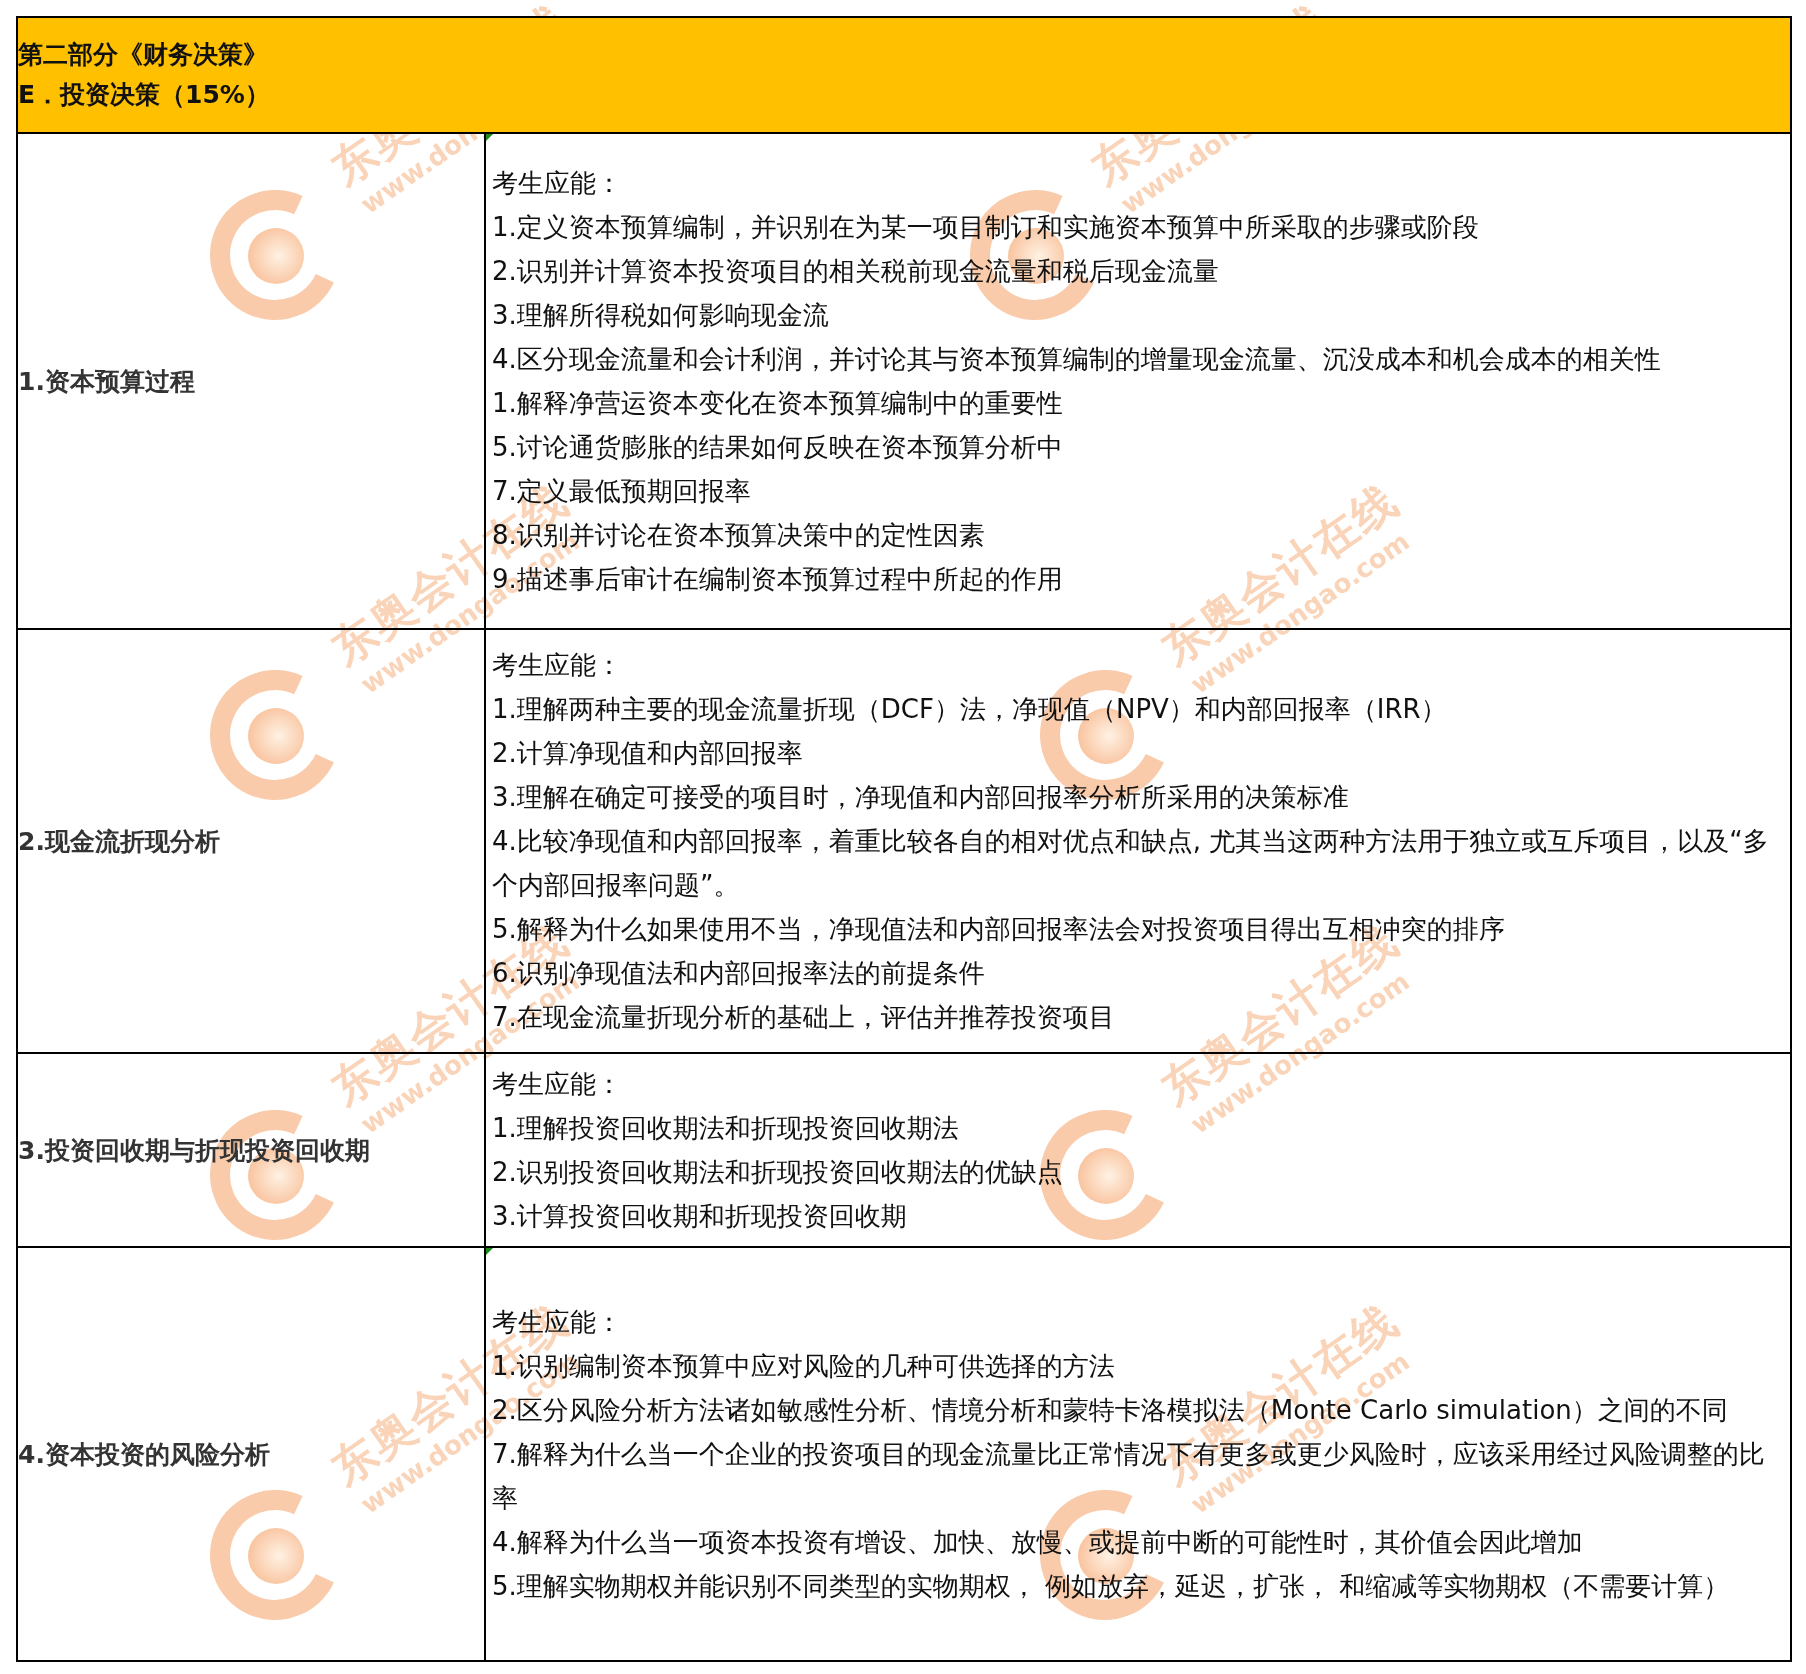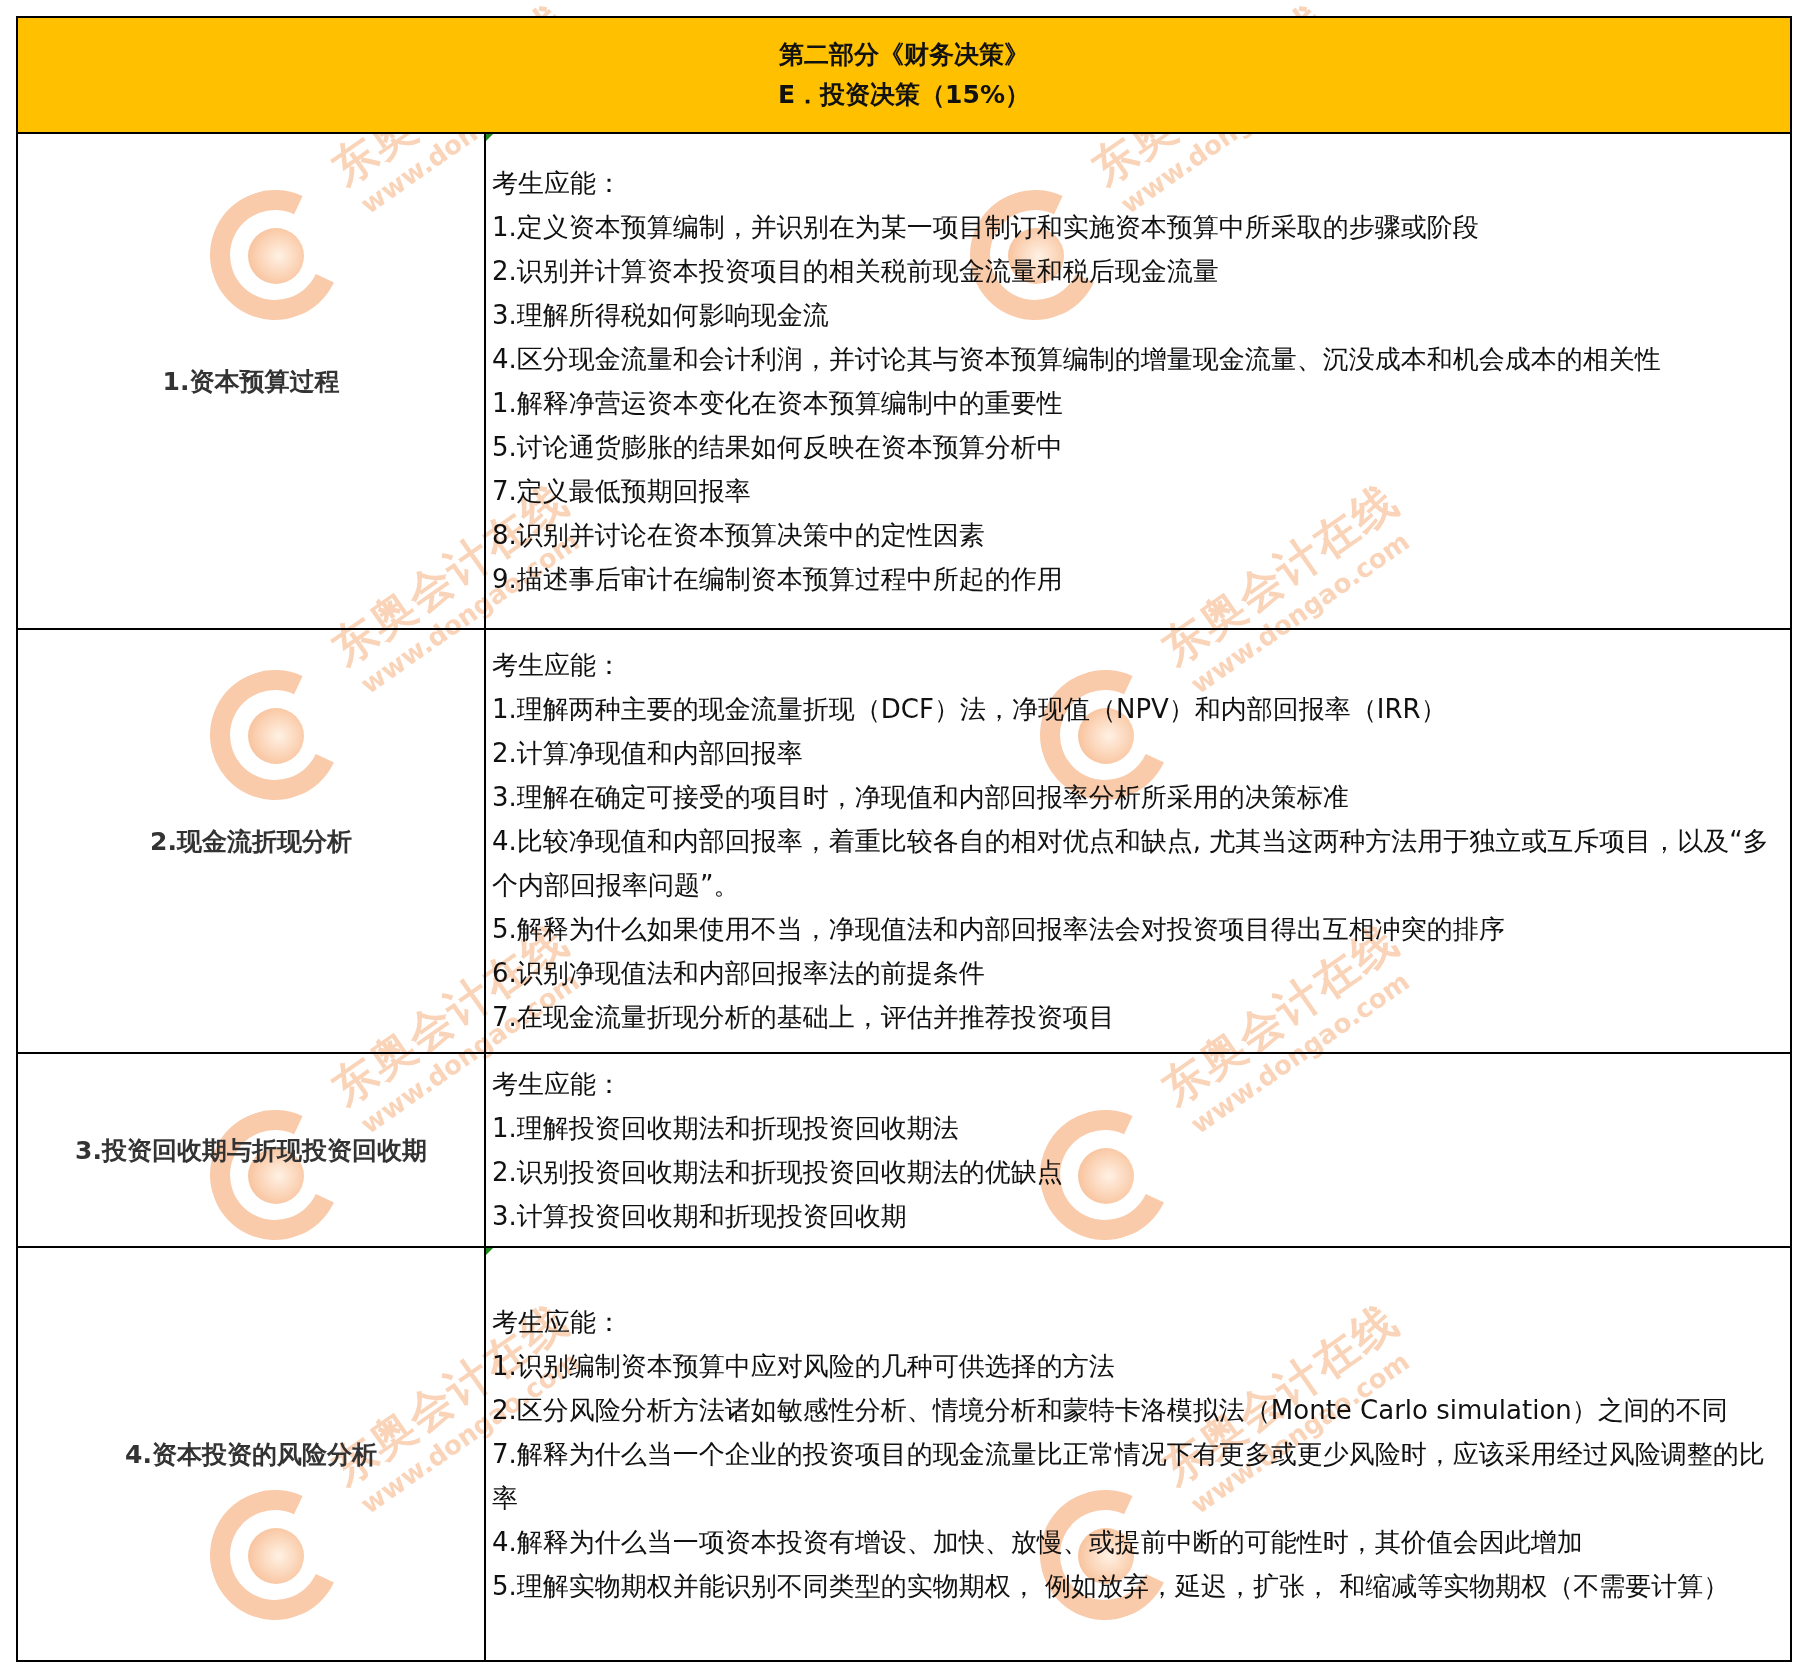--- a/index.html
+++ b/index.html
@@ -29,30 +29,30 @@
       z-index: 1;
     }
     table.syllabus td, table.syllabus th {
       border: 2px solid #000;
       padding: 0;
       vertical-align: middle;
     }
     .header-cell {
       background: #FFC000;
       height: 114px;
-      text-align: center;
+      text-align: left;
       font-weight: bold;
       font-size: 25px;
       line-height: 40px;
       color: #111;
     }
     .header-cell div { display: block; }
     .label-cell {
       width: 466px;
-      text-align: center;
+      text-align: left;
       font-weight: bold;
       font-size: 25px;
       color: #333;
       background: transparent;
     }
     .content-cell {
       padding: 2px 6px 2px 6px !important;
       font-size: 26px;
       line-height: 44px;
       color: #111;

